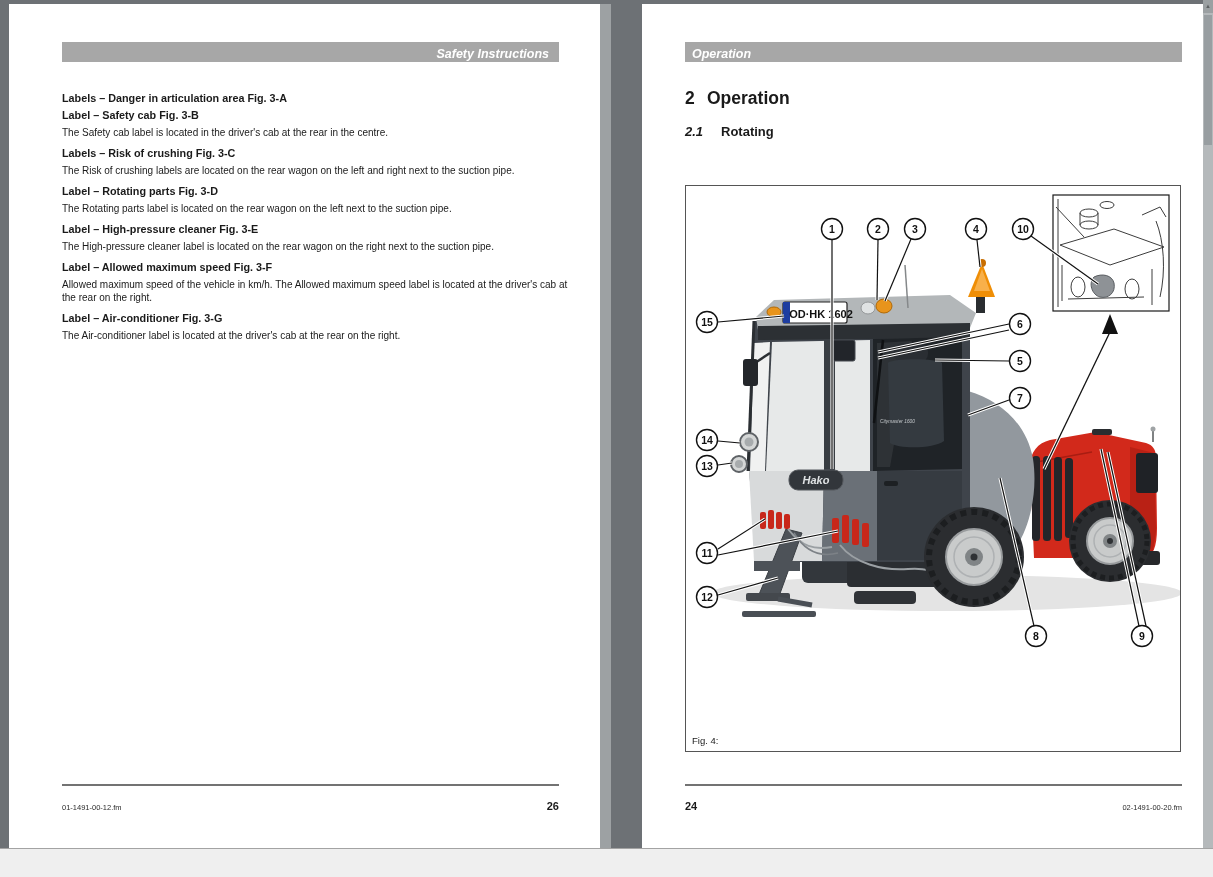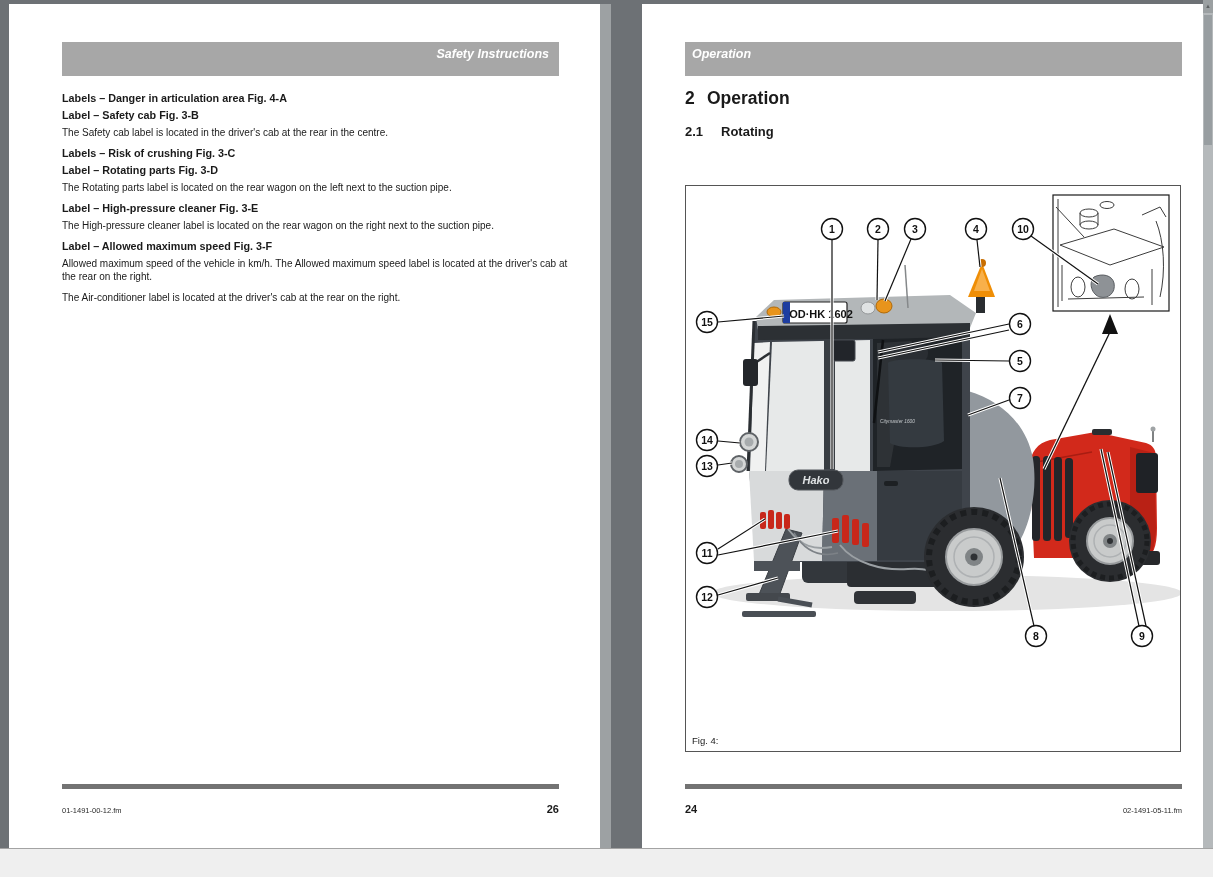--- a/index.html
+++ b/index.html
@@ -2,38 +2,38 @@
 <html><head>
 <meta charset="utf-8">
 <style>
   html,body{margin:0;padding:0;background:#555;}
   .screen{position:relative;width:1213px;height:877px;background:#6d7175;overflow:hidden;
           font-family:"Liberation Sans",sans-serif;color:#1a1a1a;}
   .page{position:absolute;top:4px;height:844px;background:#fff;}
   .page-left{left:9px;width:591px;}
   .page-right{left:642px;width:592px;}
   .page-gap{position:absolute;top:4px;left:600px;width:11px;height:844px;background:#9da1a3;}
-  .hdr-bar{position:absolute;top:38px;width:497px;height:34px;background:#a7a7a7;
+  .hdr-bar{position:absolute;top:38px;width:497px;height:20px;background:#a7a7a7;
            color:#fff;font-weight:bold;font-style:italic;font-size:12.5px;line-height:25px;}
   .hdr-left{left:53px;text-align:right;padding-right:10px;box-sizing:border-box;}
   .hdr-right{left:43px;text-align:left;padding-left:7px;box-sizing:border-box;}
   .textcol{position:absolute;left:53px;top:88px;width:508px;}
   .sec-h{font-size:10.8px;font-weight:bold;margin:0 0 4px 0;line-height:13px;}
   .sec-p{font-size:10px;margin:0 0 8px 0;line-height:13px;}
   .chapter{position:absolute;left:43px;top:84px;font-size:17.5px;font-weight:bold;}
   .chapter .num{display:inline-block;min-width:22px;}
   .subsec{position:absolute;left:43px;top:120px;font-size:13px;font-weight:bold;}
-  .subsec .num{display:inline-block;min-width:36px;}
+  .subsec .num{display:inline-block;min-width:36px;font-style:italic;}
   .intro{position:absolute;left:209px;top:144px;width:345px;font-size:9.4px;line-height:11px;
          white-space:pre-line;}
   .figure{position:absolute;left:43px;top:181px;width:494px;height:565px;border:1px solid #555;
           background:#fff;}
   .figure svg{position:absolute;left:0;top:0;}
   .fig-cap{position:absolute;left:6px;bottom:5px;font-size:9.5px;font-weight:normal;}
-  .pfoot{position:absolute;top:780px;width:497px;border-top:5px solid #737373;}
+  .pfoot{position:absolute;top:780px;width:497px;border-top:2px solid #737373;}
   .pfoot .row{display:flex;justify-content:space-between;margin-top:14px;align-items:baseline;}
   .pfoot-left{left:53px;}
   .pfoot-right{left:43px;}
   .fname{font-size:7.5px;color:#2a2a2a;}
   .pnum{font-size:11px;font-weight:bold;}
   
   .scrollbar{position:absolute;left:1203px;top:0;width:10px;height:848px;background:#b5b9bb;}
   .scroll-btn{position:absolute;left:0;top:0;width:10px;height:13px;background:#9ba0a2;
               color:#5c6062;font-size:6px;text-align:center;line-height:13px;}
   .scroll-thumb{position:absolute;left:1px;top:15px;width:8px;height:130px;background:#989ea1;}
@@ -42,30 +42,32 @@
            border-top:1px solid #a3a3a3;box-sizing:border-box;}
 </style>
 </head>
 <body>
 
 <div class="screen">
 
   <div class="page page-left">
     <div class="hdr-bar hdr-left">Safety Instructions</div>
     <div class="textcol">
-        <div class="sec-h">Labels – Danger in articulation area Fig. 4-A</div>
+        <div class="sec-h">Labels – Danger in articulation area Fig. 3-A</div>
         <div class="sec-h">Label – Safety cab Fig. 3-B</div>
         <div class="sec-p">The Safety cab label is located in the driver's cab at the rear in the centre.</div>
         <div class="sec-h">Labels – Risk of crushing Fig. 3-C</div>
+        <div class="sec-p">The Risk of crushing labels are located on the rear wagon on the left and right next to the suction pipe.</div>
         <div class="sec-h">Label – Rotating parts Fig. 3-D</div>
         <div class="sec-p">The Rotating parts label is located on the rear wagon on the left next to the suction pipe.</div>
         <div class="sec-h">Label – High-pressure cleaner Fig. 3-E</div>
         <div class="sec-p">The High-pressure cleaner label is located on the rear wagon on the right next to the suction pipe.</div>
         <div class="sec-h">Label – Allowed maximum speed Fig. 3-F</div>
         <div class="sec-p">Allowed maximum speed of the vehicle in km/h. The Allowed maximum speed label is located at the driver's cab at the rear on the right.</div>
+        <div class="sec-h">Label – Air-conditioner Fig. 3-G</div>
         <div class="sec-p">The Air-conditioner label is located at the driver's cab at the rear on the right.</div>
       </div>
     <div class="pfoot pfoot-left">
       <div class="row">
         <span class="fname">01-1491-00-12.fm</span>
         <span class="pnum">26</span>
       </div>
     </div>
   </div>
 
@@ -321,21 +323,21 @@
               <text x="1110" y="638.8" text-anchor="middle" font-size="10.5" font-weight="bold" fill="#111">9</text>
             </g>
           </g>
       </svg>
       <div class="fig-cap">Fig. 4:</div>
     </div>
 
     <div class="pfoot pfoot-right">
       <div class="row">
         <span class="pnum">24</span>
-        <span class="fname">02-1491-05-11.fm</span>
+        <span class="fname">02-1491-00-20.fm</span>
       </div>
     </div>
   </div>
 
   <div class="scrollbar">
     <div class="scroll-btn">▲</div>
     <div class="scroll-thumb"></div>
   </div>
 
   <div class="toolbar">

